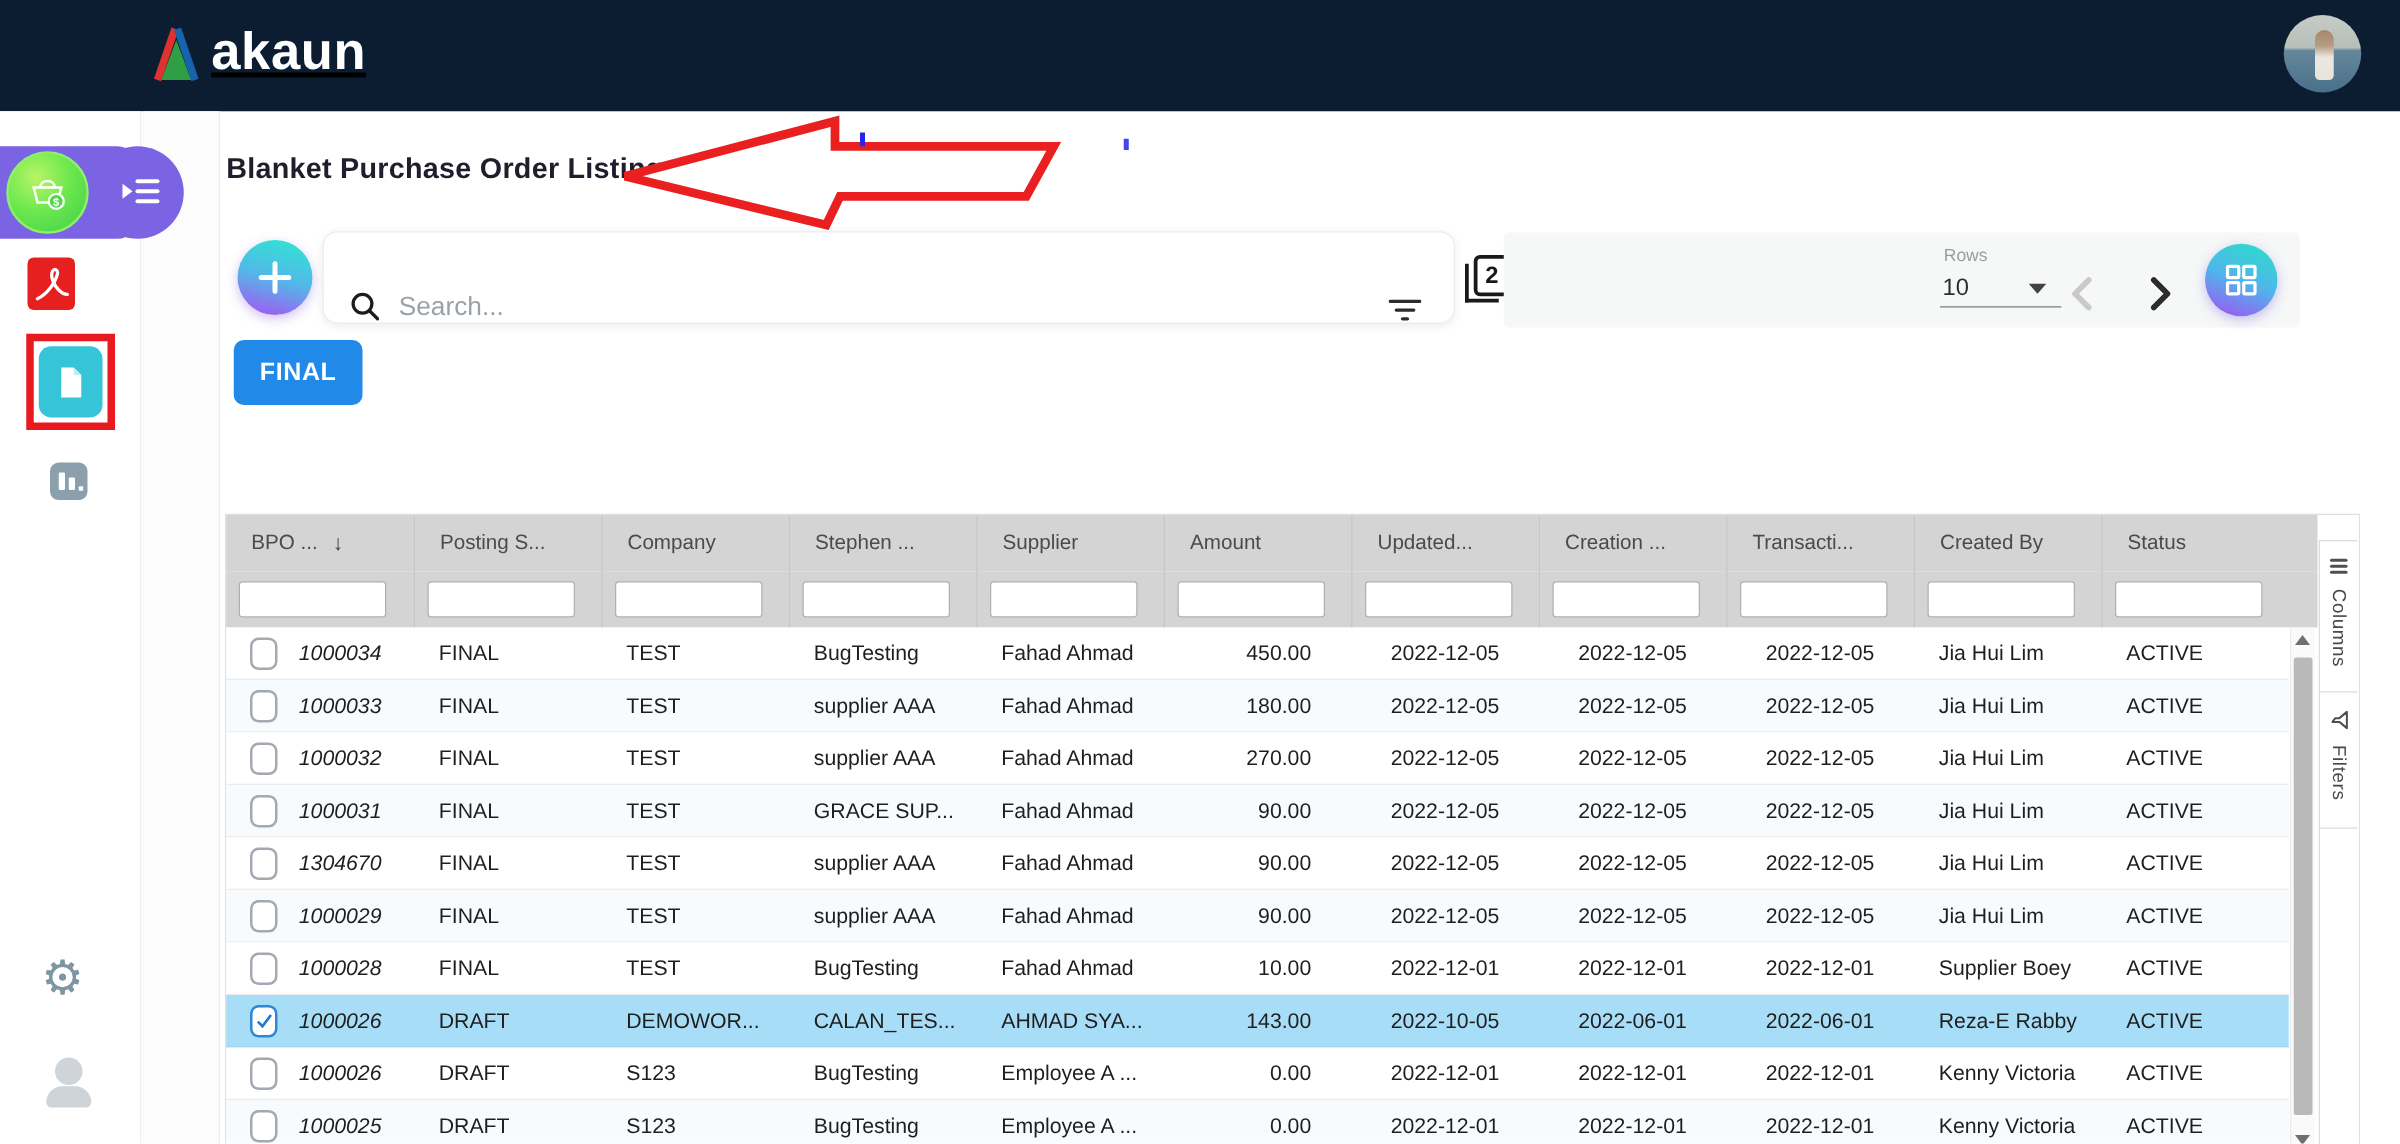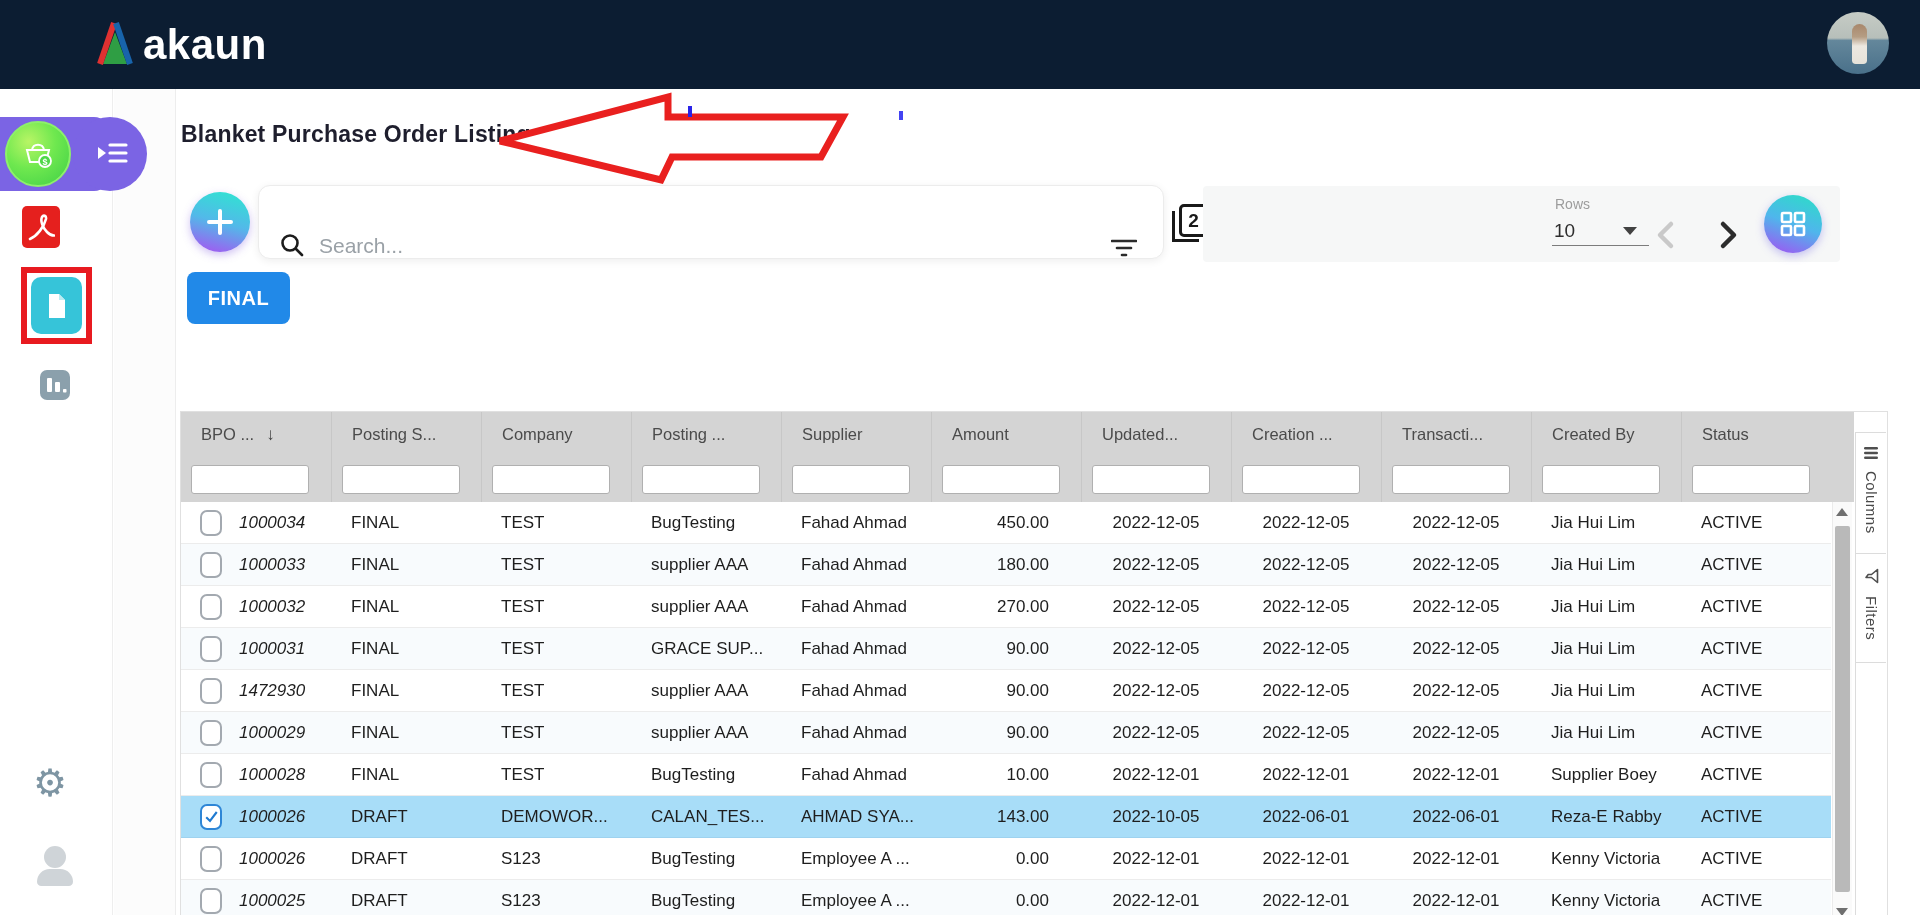--- a/index.html
+++ b/index.html
@@ -2,21 +2,21 @@
 <html><head>
 <meta charset="utf-8">
 <style>
   * { margin:0; padding:0; box-sizing:border-box; }
   html,body { background:#fff; }
   body { font-family:"Liberation Sans", sans-serif; }
   .screen { position:relative; width:1920px; height:915px; background:#fff; overflow:hidden; }
 
   
   .navbar { position:absolute; left:0; top:0; width:1920px; height:89px; background:#0c1d32; }
-  .brand { position:absolute; left:96px; top:20px; display:flex; align-items:flex-end; gap:9px; cursor:pointer; }
+  .brand { position:absolute; left:122px; top:20px; display:flex; align-items:flex-start; gap:9px; cursor:pointer;text-decoration:underline; }
   .brand-text { color:#fff; font-size:42px; font-weight:700; letter-spacing:.5px; line-height:1; }
   .avatar { position:absolute; left:1827px; top:12px; width:62px; height:62px; border-radius:50%; overflow:hidden; cursor:pointer;
             background:linear-gradient(180deg,#c6ccc5 0%,#b7bfba 42%,#64879b 46%,#49708a 100%); }
   .av-fig { position:absolute; left:25px; top:12px; width:15px; height:40px; border-radius:8px 8px 4px 4px;
             background:linear-gradient(180deg,#a8876b 0%,#b59d83 32%,#ece8e0 55%,#e6e3da 100%); }
 
   
   .sidebar { position:absolute; left:0; top:89px; width:113px; height:826px; background:#fff; border-right:1px solid #eeeeee; }
   .gap-col { position:absolute; left:114px; top:89px; width:61px; height:826px; background:#fcfcfc; }
   .content-edge { position:absolute; left:175px; top:89px; width:1px; height:826px; background:#ededed; }
@@ -264,21 +264,21 @@
             <span>BPO ...</span>
             <span class="sort">↓</span>
           </div>
           <div class="cell hcell">
             <span>Posting S...</span>
           </div>
           <div class="cell hcell">
             <span>Company</span>
           </div>
           <div class="cell hcell">
-            <span>Posting ...</span>
+            <span>Stephen ...</span>
           </div>
           <div class="cell hcell">
             <span>Supplier</span>
           </div>
           <div class="cell hcell">
             <span>Amount</span>
           </div>
           <div class="cell hcell">
             <span>Updated...</span>
           </div>
@@ -411,21 +411,21 @@
     <div class="cell">Jia Hui Lim</div>
     <div class="cell">ACTIVE</div>
   </div>
           <div class="trow">
     <div class="cell c-first">
       <span class="cbx">
         <svg width="15" height="15" viewBox="0 0 20 20">
           <polyline points="3,11 8,16 17,4" fill="none" stroke="#1f7ad0" stroke-width="2.8"></polyline>
         </svg>
       </span>
-      <span>1472930</span>
+      <span>1304670</span>
     </div>
     <div class="cell">FINAL</div>
     <div class="cell">TEST</div>
     <div class="cell">supplier AAA</div>
     <div class="cell">Fahad Ahmad</div>
     <div class="cell c-amount">90.00</div>
     <div class="cell c-date">2022-12-05</div>
     <div class="cell c-date">2022-12-05</div>
     <div class="cell c-date">2022-12-05</div>
     <div class="cell">Jia Hui Lim</div>

